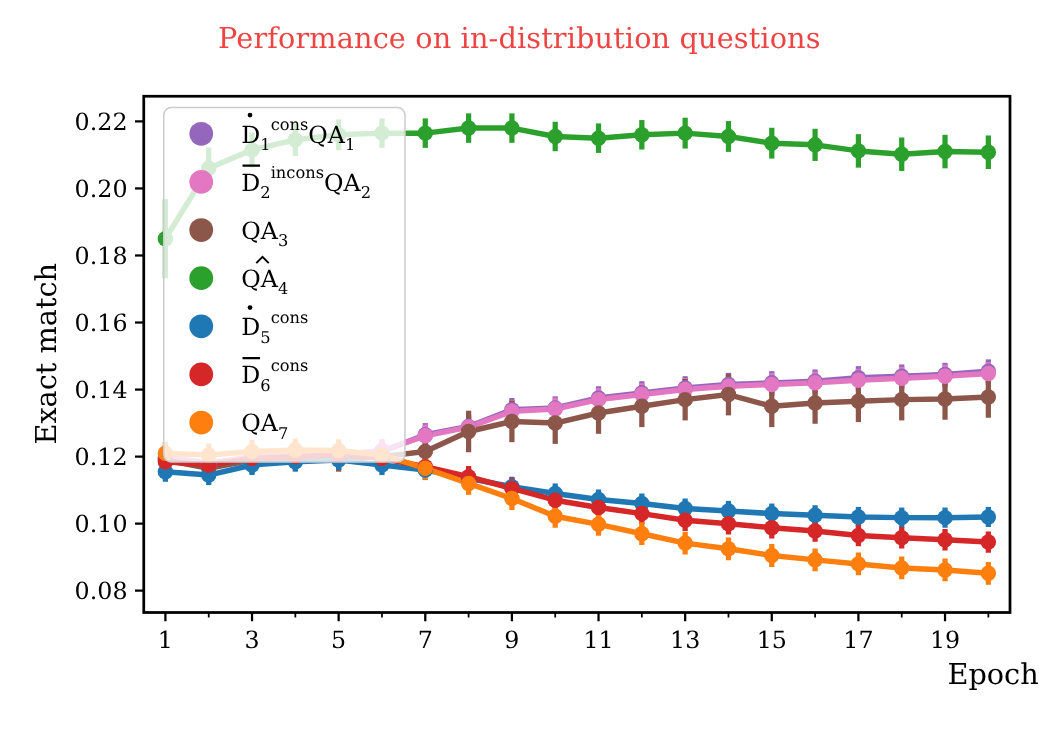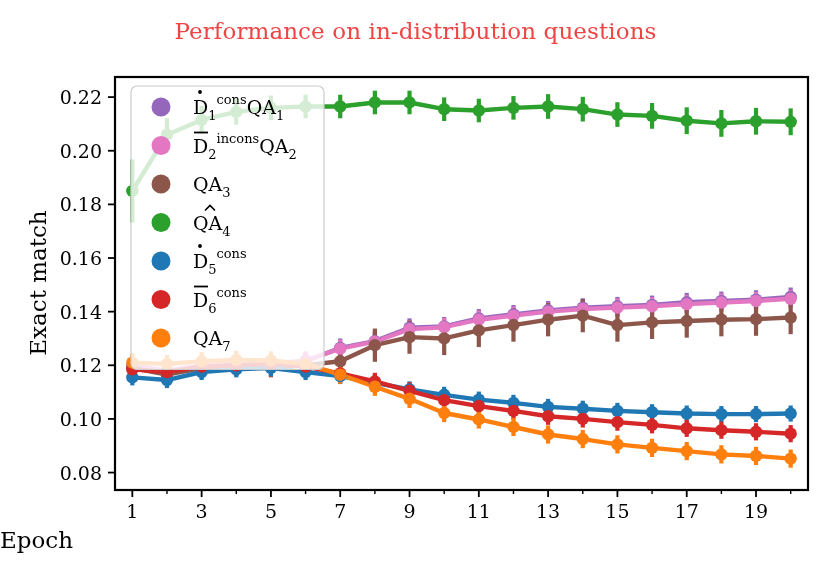--- a/index.html
+++ b/index.html
@@ -5,21 +5,21 @@
   html,body{margin:0;padding:0;background:#ffffff;}
   body{width:831px;height:583px;overflow:hidden;
        font-family:"DejaVu Serif","Liberation Serif",serif;color:#000;}
   #figure{position:relative;width:831px;height:583px;background:#fff;}
   #chart-title{position:absolute;left:0;top:18px;width:831px;text-align:center;
                font-size:23px;font-family:"DejaVu Serif","Liberation Serif",serif;
                color:#ef4444;letter-spacing:.1px;}
   #ylabel{position:absolute;left:-72px;top:270px;width:220px;text-align:center;
           transform:rotate(-90deg);transform-origin:center center;
           font-size:23px;font-family:"DejaVu Serif","Liberation Serif",serif;}
-  #xlabel{position:absolute;left:0;top:527px;width:831px;text-align:left;
+  #xlabel{position:absolute;left:0;top:527px;width:831px;text-align:right;
           font-size:23px;font-family:"DejaVu Serif","Liberation Serif",serif;}
   svg{position:absolute;left:0;top:0;}
   .tick-text{font-family:"DejaVu Serif","Liberation Serif",serif;font-size:19px;fill:#000;}
   .legend-text{font-family:"DejaVu Serif","Liberation Serif",serif;font-size:19px;fill:#000;}
   .legend-sub{font-size:13px;}
   .legend-sup{font-size:13px;}
   .legend-box{fill:#ffffff;fill-opacity:.80;stroke:#cccccc;stroke-width:1.2;}
 </style>
 </head>
 <body>

